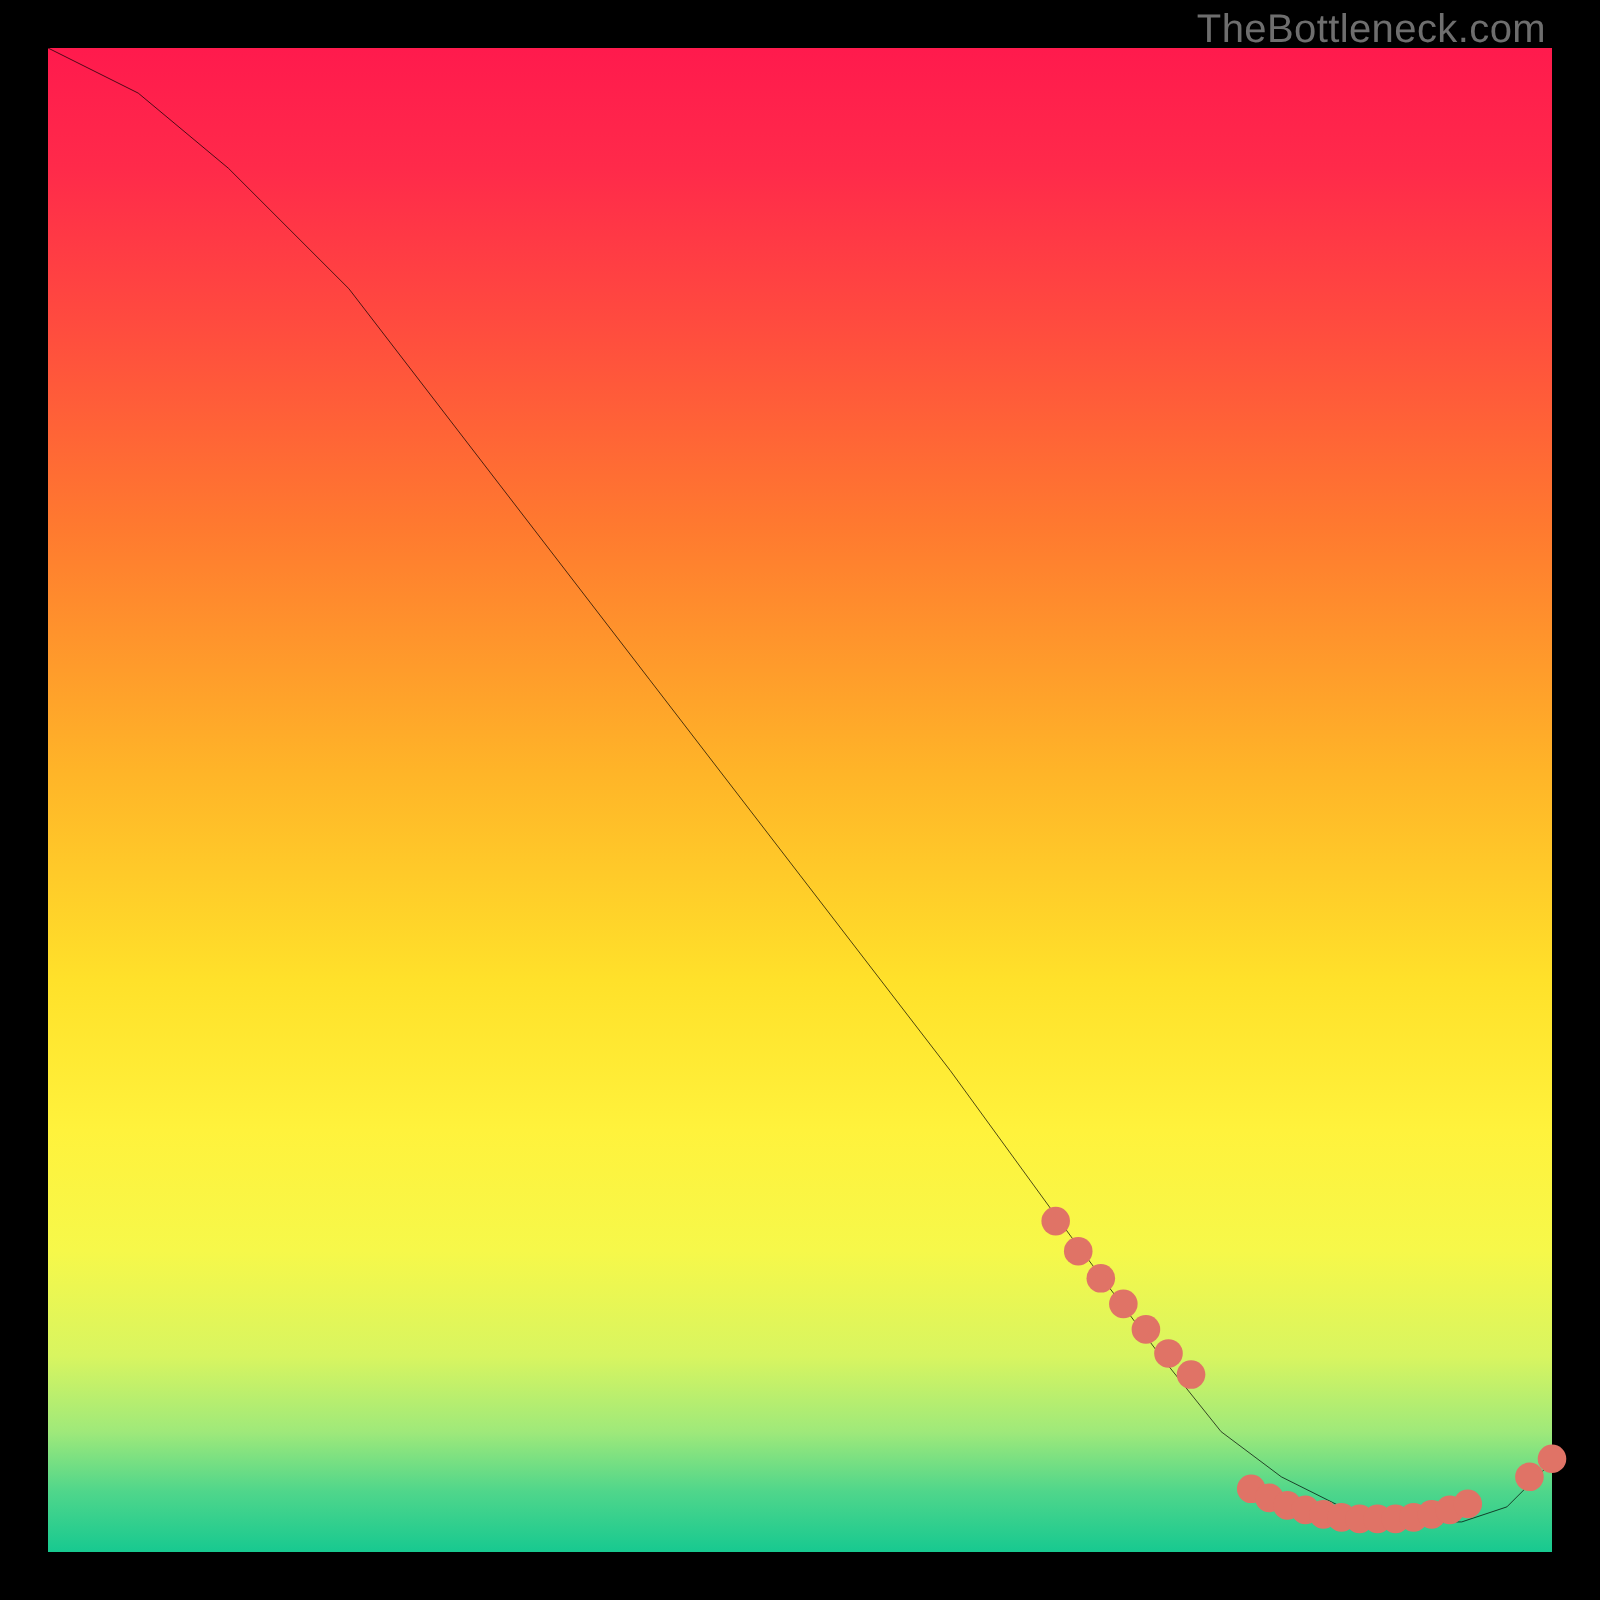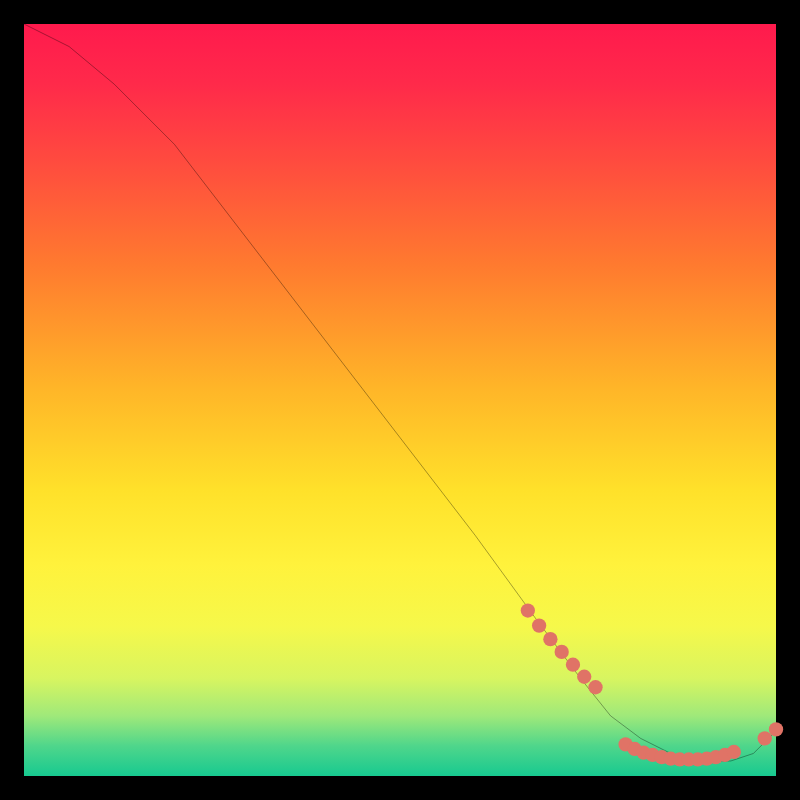--- a/index.html
+++ b/index.html
@@ -57,20 +57,21 @@
     height: 752px;
     overflow: visible;
   }
 </style>
 </head>
 <body>
 
 <div class="outer">
   <div class="plot"></div>
 
+  <div class="watermark">TheBottleneck.com</div>
 
   <svg class="overlay" viewBox="0 0 100 100" preserveAspectRatio="none">
     <path id="curve-path" fill="none" stroke="#000000" stroke-width="0.35" vector-effect="non-scaling-stroke" d="M0.00 0.00 L6.00 3.00 L12.00 8.00 L20.00 16.00 L30.00 29.00 L40.00 42.00 L50.00 55.00 L60.00 68.00 L68.00 79.00 L74.00 87.00 L78.00 92.00 L82.00 95.00 L86.00 97.00 L90.00 98.00 L94.00 98.00 L97.00 97.00 L100.00 94.00"></path>
     <g id="markers-g">
         <circle cx="67.00" cy="78.00" r="0.95" fill="#e07366"></circle>
         <circle cx="68.50" cy="80.00" r="0.95" fill="#e07366"></circle>
         <circle cx="70.00" cy="81.80" r="0.95" fill="#e07366"></circle>
         <circle cx="71.50" cy="83.50" r="0.95" fill="#e07366"></circle>
         <circle cx="73.00" cy="85.20" r="0.95" fill="#e07366"></circle>
         <circle cx="74.50" cy="86.80" r="0.95" fill="#e07366"></circle>

